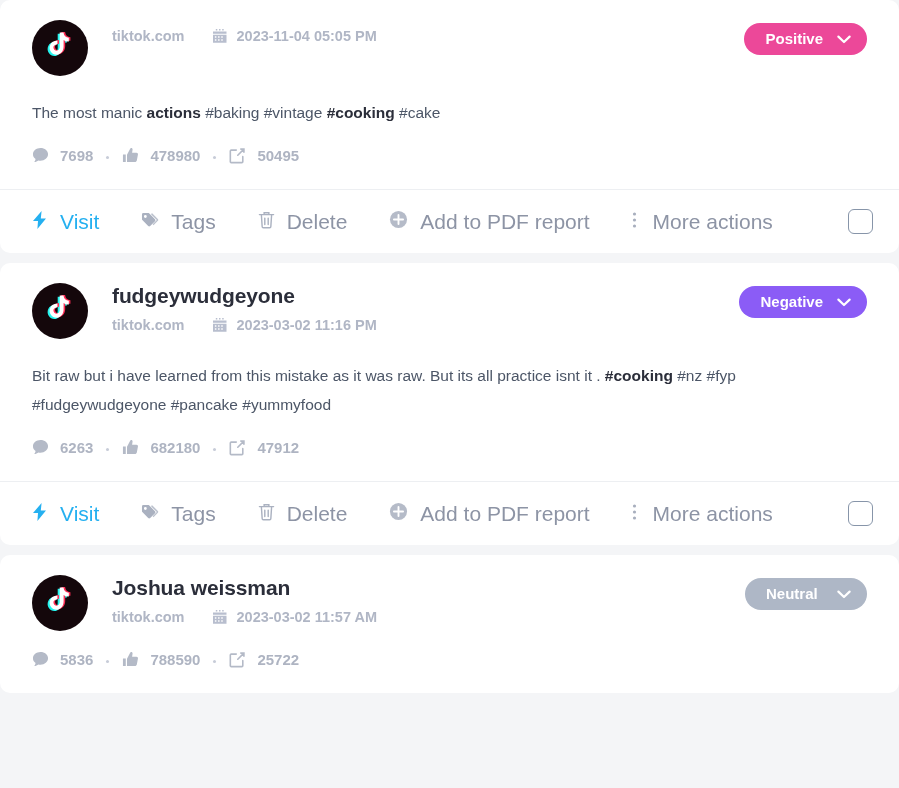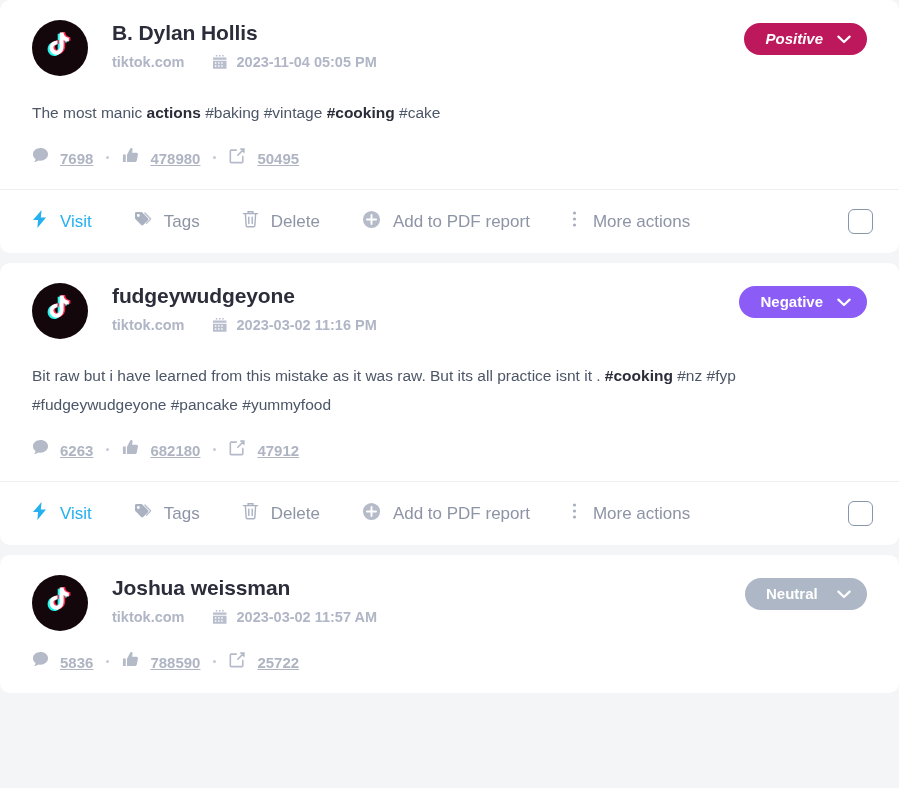--- a/index.html
+++ b/index.html
@@ -70,21 +70,21 @@
     align-items: center;
     gap: 14px;
     padding: 7px 16px 8px 21px;
     border-radius: 20px;
     color: #ffffff;
     font-size: 15px;
     font-weight: bold;
     min-width: 122px;
     justify-content: space-between;
   }
-  .badge.positive { background: #be185d; font-style: italic; }
+  .badge.positive { background: #ec4899; }
   .badge.negative { background: #8b5cf6; }
   .badge.neutral  { background: #aeb7c6; }
 
   .content {
     margin-top: 22px;
     font-size: 15.5px;
     line-height: 29px;
     color: #4c5667;
     max-width: 800px;
   }
@@ -92,40 +92,40 @@
 
   .stats {
     display: flex;
     align-items: center;
     margin-top: 20px;
     padding-bottom: 22px;
     color: #aeb4c2;
     font-size: 15px;
     font-weight: bold;
   }
-  .stat { display: inline-flex; align-items: flex-end; text-decoration: underline; }
+  .stat { display: inline-flex; align-items: flex-start; }
   .stat .num { margin-left: 11px; }
   .dot {
     width: 3px; height: 3px; border-radius: 50%;
     background: #c7ccd8;
     margin: 0 13px;
   }
 
   .actions {
     border-top: 1px solid #edeff2;
     display: flex;
     align-items: center;
     padding: 0 32px;
     height: 64px;
     position: relative;
   }
   .action {
     display: inline-flex;
     align-items: center;
-    font-size: 17px;
+    font-size: 21px;
     color: #8d94a5;
     margin-right: 42px;
   }
   .action .lbl { margin-left: 12px; }
   .action.visit { color: #25b0f0; }
   .action.visit .lbl { color: #25b0f0; }
   .action.more { margin-right: 0; }
   .action.more .lbl { margin-left: 16px; }
 
   .checkbox {
@@ -146,21 +146,20 @@
       <div class="card-body">
         <div class="card-head">
           <div class="avatar">
             <svg width="32" height="34" viewBox="0 0 32 34">
               <path d="M19.5 1.5c.4 3.2 2.2 5.1 5.3 5.3v3.6c-1.8.2-3.4-.4-5.2-1.5v6.6c0 8.4-9.2 11-12.9 5-2.4-3.9-.9-10.7 6.7-11v3.8c-.6.1-1.2.2-1.7.4-1.6.5-2.5 1.5-2.2 3.3.4 3.4 6.7 4.4 6.2-2.2V1.5h3.8z" fill="#25f4ee" transform="translate(-2,1.2)"></path>
               <path d="M19.5 1.5c.4 3.2 2.2 5.1 5.3 5.3v3.6c-1.8.2-3.4-.4-5.2-1.5v6.6c0 8.4-9.2 11-12.9 5-2.4-3.9-.9-10.7 6.7-11v3.8c-.6.1-1.2.2-1.7.4-1.6.5-2.5 1.5-2.2 3.3.4 3.4 6.7 4.4 6.2-2.2V1.5h3.8z" fill="#fe2c55" transform="translate(1.6,-0.6)"></path>
               <path d="M19.5 1.5c.4 3.2 2.2 5.1 5.3 5.3v3.6c-1.8.2-3.4-.4-5.2-1.5v6.6c0 8.4-9.2 11-12.9 5-2.4-3.9-.9-10.7 6.7-11v3.8c-.6.1-1.2.2-1.7.4-1.6.5-2.5 1.5-2.2 3.3.4 3.4 6.7 4.4 6.2-2.2V1.5h3.8z" fill="#ffffff"></path>
             </svg>
           </div>
           <div class="head-text">
-            <div class="author">B. Dylan Hollis</div>
             <div class="meta">
               <span class="domain">tiktok.com</span>
               <span class="cal-icon">
                 <svg width="15" height="15" viewBox="0 0 16 16" fill="#b8bece">
                   <path d="M3 0h1.6v1.6H3zM6.4 0H8v1.6H6.4zM9.8 0h1.6v1.6H9.8zM0 2.6h14.4V5H0zM0 6h14.4v8.6H0zm2 1.6v1.6h1.6V7.6zm3.4 0v1.6H7V7.6zm3.4 0v1.6h1.6V7.6zM2 11v1.6h1.6V11zm3.4 0v1.6H7V11zm3.4 0v1.6h1.6V11z"></path>
                 </svg>
               </span>
               <span class="date">2023-11-04 05:05 PM</span>
             </div>
           </div>

